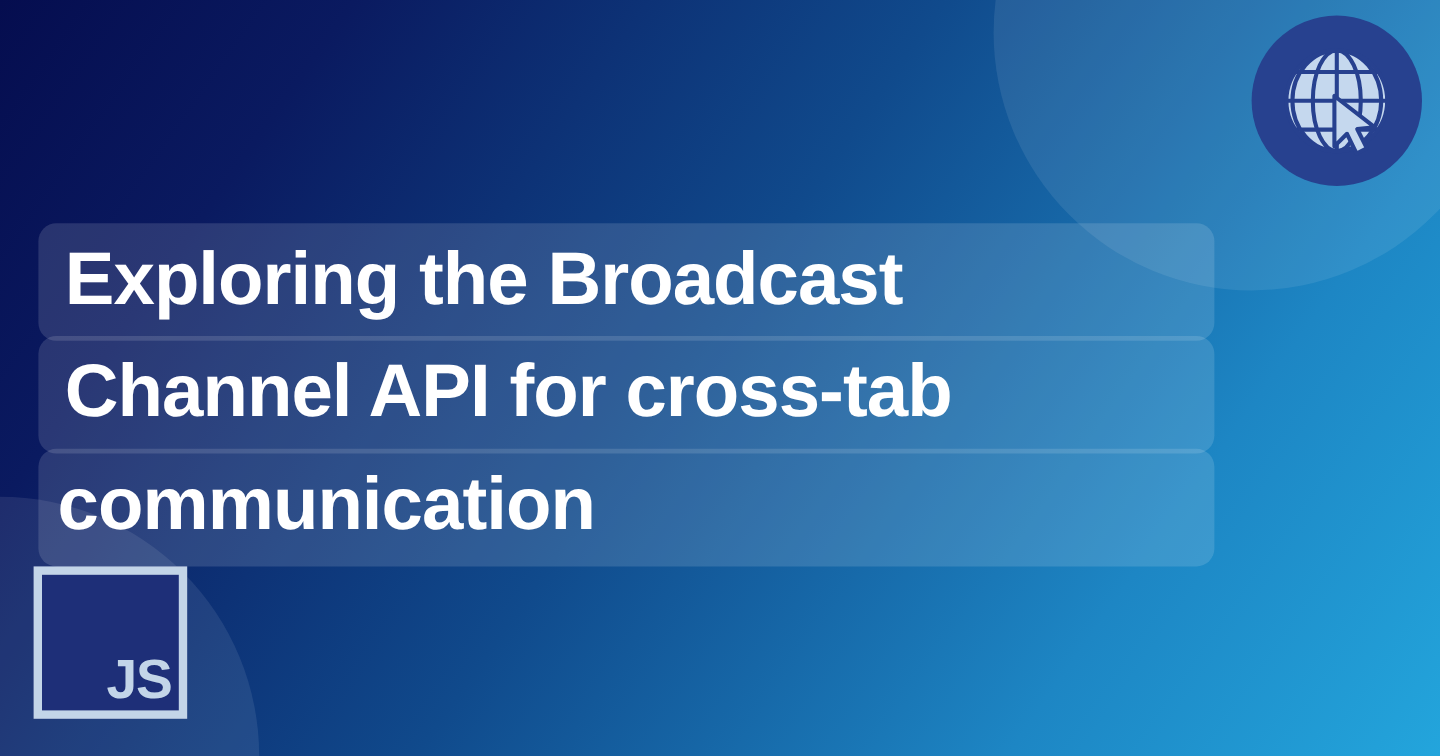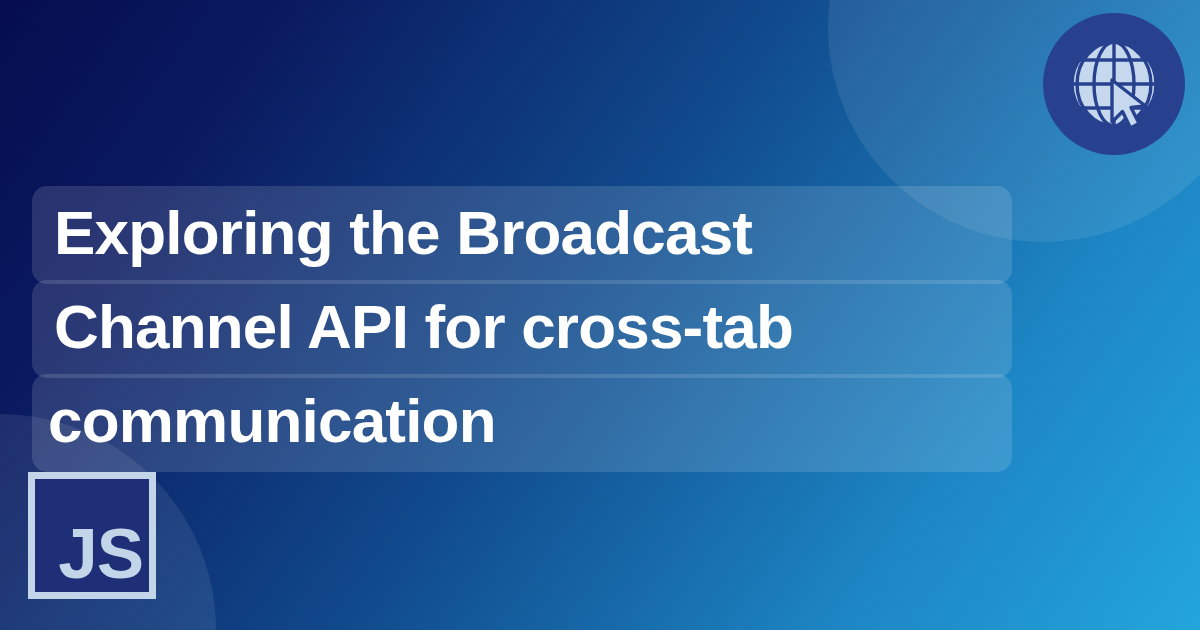--- a/index.html
+++ b/index.html
@@ -53,21 +53,21 @@
     left:28px; top:472px;
     width:128px; height:127px;
     background:#1e2f78;
     border:7px solid #c3d5e8;
     display:flex;
     align-items:flex-end;
     justify-content:flex-end;
   }
   #js-logo-text {
     color:#c3d5e8;
-    font-size:71px;
+    font-size:46px;
     font-weight:700;
     line-height:0.96;
     letter-spacing:-1px;
     padding:0 6px 4px 0;
     font-family:"Liberation Sans", sans-serif;
   }
 
   
   #title-block {
     position:absolute;

